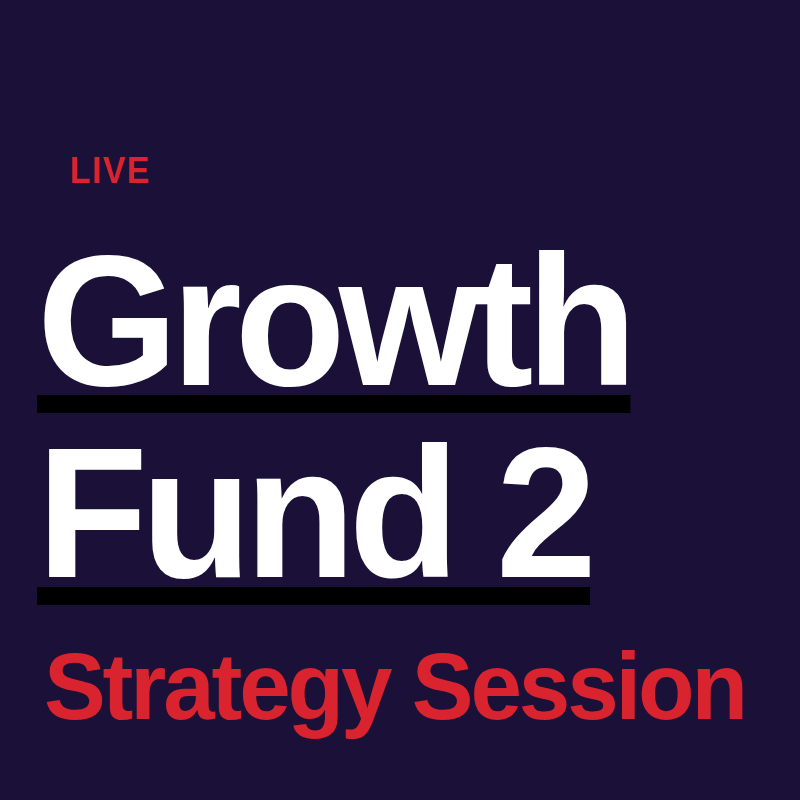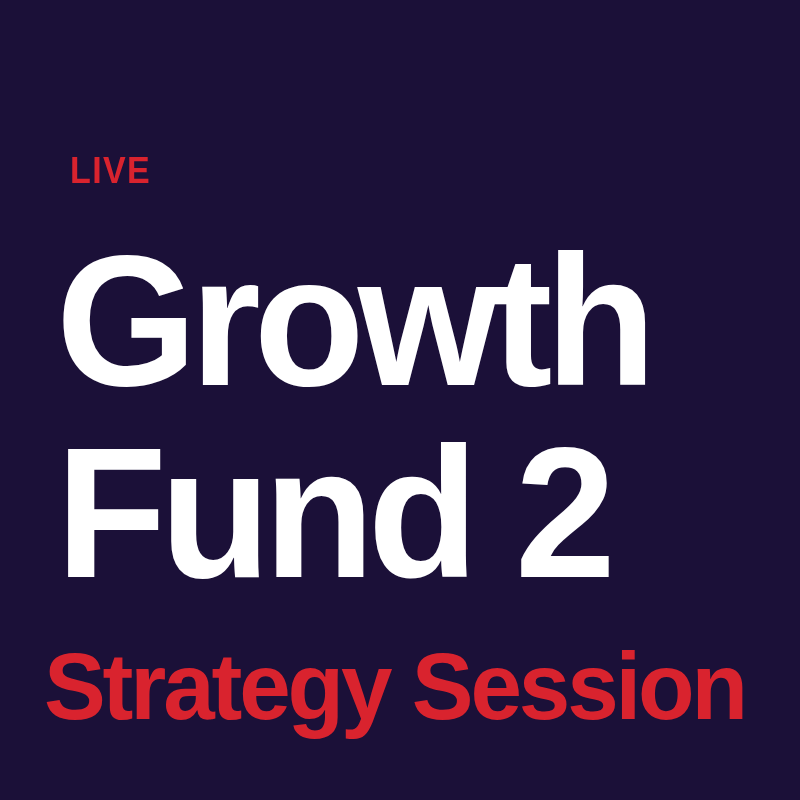--- a/index.html
+++ b/index.html
@@ -35,23 +35,24 @@
     color: #D9232E;
     white-space: nowrap;
     font-stretch: condensed;
     transform: scaleX(0.92);
     transform-origin: left top;
   }
 
   
   #headline {
     position: absolute;
-    left: 56px;
+    left: 37px;
     top: 236px;
     width: 720px;
+    text-decoration: underline;
   }
 
   .headline-line {
     display: block;
     color: #FFFFFF;
     font-weight: 700;
     font-size: 185px;
     line-height: 0.92;
     letter-spacing: -7px;
     white-space: nowrap;

